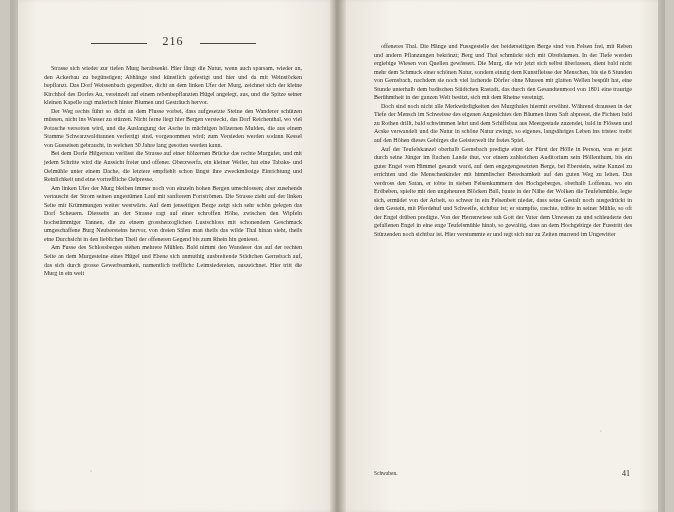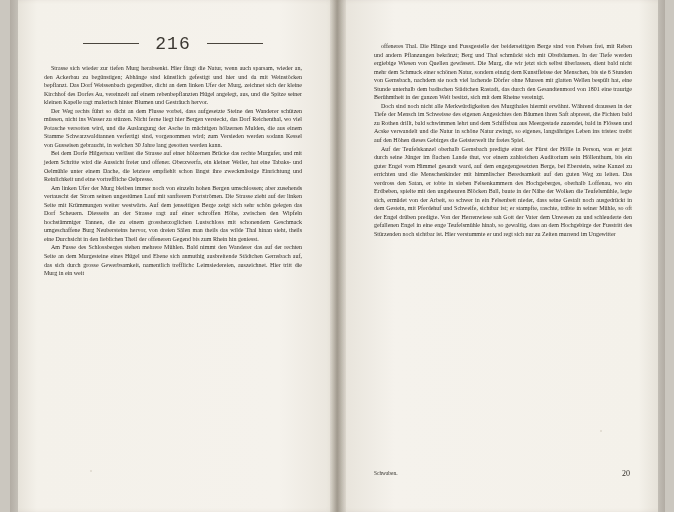--- a/index.html
+++ b/index.html
@@ -58,22 +58,22 @@
   }
 
   .content {
     position: absolute;
     top: 34px;
   }
   .content-left { left: 44px; width: 258px; }
   .content-right { left: 374px; width: 258px; }
 
   .folio {
-    font-family: Liberation Mono, monospace;
-    font-size: 18px;
+    font-family: Liberation Serif, serif;
+    font-size: 12px;
     letter-spacing: 1px;
     color: #3a3630;
     text-align: center;
     height: 22px;
     position: relative;
   }
   .folio .num {
     display: inline-block;
     position: relative;
     padding: 0 10px;
@@ -154,18 +154,18 @@
 
   <div class="content content-right">
     <div class="body-text">
       <p class="first">offeneres Thal. Die Hänge und Fussgestelle der beiderseitigen Berge sind von Felsen frei, mit Reben und andern Pflanzungen bekränzt; Berg und Thal schmückt sich mit Obstbäumen. In der Tiefe werden ergiebige Wiesen von Quellen gewässert. Die Murg, die wir jetzt sich selbst überlassen, dient bald nicht mehr dem Schmuck einer schönen Natur, sondern einzig dem Kunstfleisse der Menschen, bis sie 6 Stunden von Gernsbach, nachdem sie noch viel lachende Dörfer ohne Mureen mit glatten Wellen bespült hat, eine Stunde unterhalb dem badischen Städtchen Rastadt, das durch den Gesandtenmord von 1801 eine traurige Berühmtheit in der ganzen Welt besitzt, sich mit dem Rheine vereinigt.</p>
       <p>Doch sind noch nicht alle Merkwürdigkeiten des Murgthales hiermit erwähnt. Während draussen in der Tiefe der Mensch im Schweisse des eigenen Angesichtes den Bäumen ihren Saft abpresst, die Fichten bald zu Rothen drillt, bald schwimmen lehrt und dem Schiffsbau aus Meergestade zuzendet, bald in Flössen und Acske verwandelt und die Natur in schöne Natur zwingt, so eigenes, langsähriges Leben ins tristes: treibt auf den Höhen dieses Gebirges die Geisterwelt ihr freies Spiel.</p>
       <p>Auf der Teufelskanzel oberhalb Gernsbach predigte einst der Fürst der Hölle in Person, was er jetzt durch seine Jünger im flachen Lande thut, vor einem zahlreichen Auditorium sein Höllenthum, bis ein guter Engel vom Himmel gesandt ward, auf dem engegengesetzten Berge, bei Eberstein, seine Kanzel zu errichten und die Menschenkinder mit himmlischer Beredsamkeit auf den guten Weg zu leiten. Das verdross den Satan, er tobte in sieben Felsenkammern des Hochgeberges, oberhalb Loffenau, wo ein Erdbeben, spielte mit den ungeheuren Blöcken Ball, baute in der Nähe der Wolken die Teufelsmühle, legte sich, ermüdet von der Arbeit, so schwer in ein Felsenbett nieder, dass seine Gestalt noch ausgedrückt in dem Gestein, mit Pferdehuf und Schweife, sichtbar ist; er stampfte, raschte, trübte in seiner Mühle, so oft der Engel drüben predigte. Von der Herrenwiese sah Gott der Vater dem Unwesen zu und schleuderte den gefallenen Engel in eine enge Teufelsmühle hinab, so gewaltig, dass an dem Hochgebirge der Fusstritt des Stürzenden noch sichtbar ist. Hier verstummte er und regt sich nur zu Zeiten murrend im Ungewitter</p>
     </div>
   </div>
 
   <div class="sig">Schwaben.</div>
-  <div class="page-num-sig">20</div>
+  <div class="page-num-sig">41</div>
 
   <div class="speck" style="left:90px; top:470px; width:2px; height:2px;"></div>
   <div class="speck" style="left:430px; top:60px; width:1.5px; height:1.5px;"></div>
   <div class="speck" style="left:600px; top:430px; width:2px; height:2px;"></div>
 </div>
 
 </body></html>

